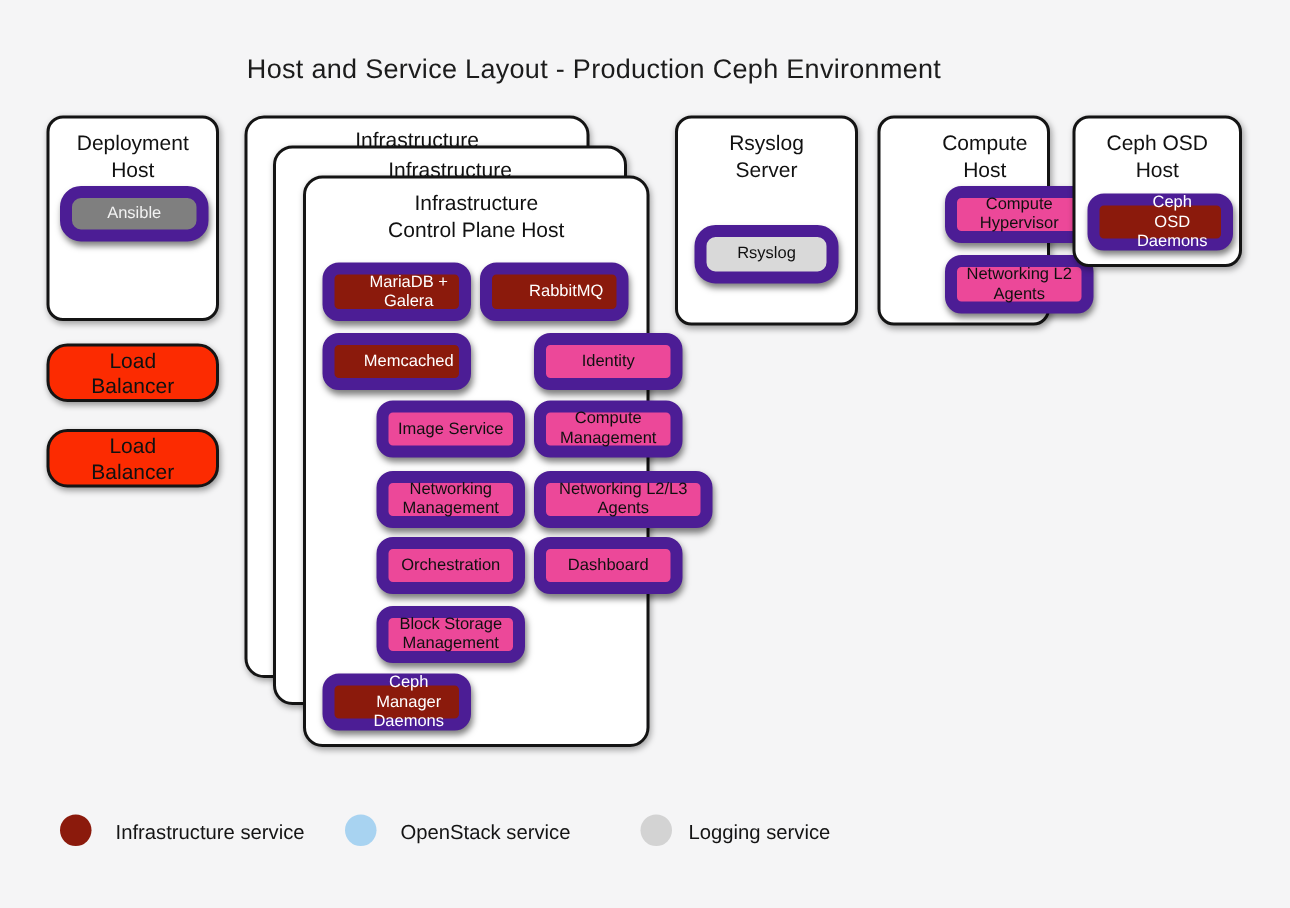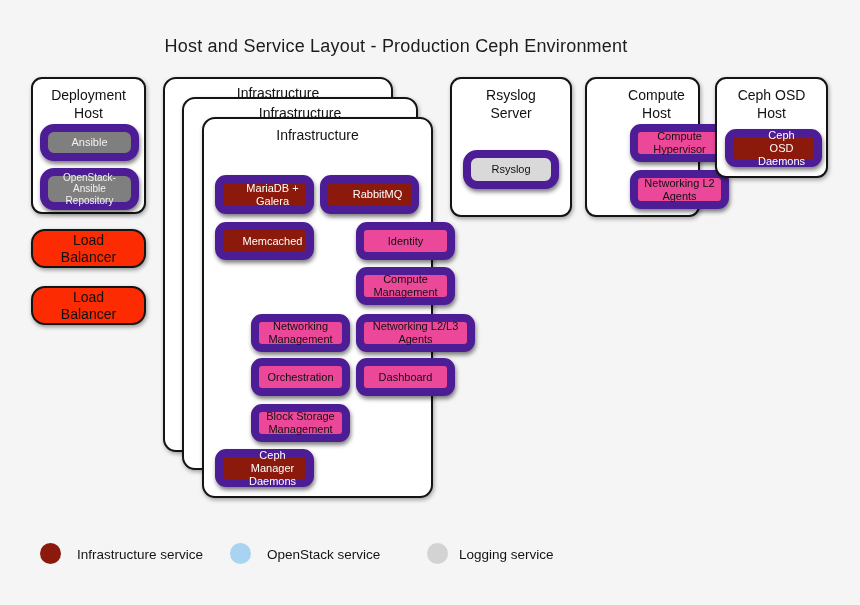--- a/index.html
+++ b/index.html
@@ -64,53 +64,54 @@
 <div class="page-title">Host and Service Layout - Production Ceph Environment</div>
 
 <div class="host" style="left:31px;top:77px;width:115px;height:137px;">
   <div class="host-title">
     <div>Deployment</div>
     <div>Host</div>
   </div>
   <div class="item deploy" style="left:7px;top:45px;width:99px;height:37px;">
     <span>Ansible</span>
   </div>
-  <div class="item deploy tiny" style="left:7px;top:89px;width:99px;height:42px;">
-    <span>OpenStack-Ansible Repository</span>
-  </div>
 </div>
 
 <div class="lb" style="left:31px;top:229px;width:115px;height:39px;">
   <span>Load Balancer</span>
 </div>
 <div class="lb" style="left:31px;top:286px;width:115px;height:39px;">
   <span>Load Balancer</span>
 </div>
 
 <div class="stack-card" style="left:163px;top:77px;width:230px;height:375px;">
   <div class="host-title" style="padding-top:5px;">Infrastructure</div>
 </div>
 <div class="stack-card" style="left:182px;top:97px;width:236px;height:373px;">
   <div class="host-title" style="padding-top:5px;">Infrastructure</div>
 </div>
 <div class="stack-card" style="left:202px;top:117px;width:231px;height:381px;">
   <div class="host-title">
     <div>Infrastructure</div>
+    <div>Control Plane Host</div>
   </div>
   <div class="item infra" style="left:11px;top:56px;width:99px;height:39px;">
     <span>MariaDB + Galera</span>
   </div>
   <div class="item infra" style="left:116px;top:56px;width:99px;height:39px;">
     <span>RabbitMQ</span>
   </div>
   <div class="item infra" style="left:11px;top:103px;width:99px;height:38px;">
     <span>Memcached</span>
   </div>
   <div class="item osvc" style="left:116px;top:103px;width:99px;height:38px;">
     <span>Identity</span>
+  </div>
+  <div class="item osvc" style="left:11px;top:148px;width:99px;height:38px;">
+    <span>Image Service</span>
   </div>
   <div class="item osvc" style="left:116px;top:148px;width:99px;height:38px;">
     <span>Compute Management</span>
   </div>
   <div class="item osvc" style="left:11px;top:195px;width:99px;height:38px;">
     <span>Networking Management</span>
   </div>
   <div class="item osvc" style="left:116px;top:195px;width:119px;height:38px;">
     <span>Networking L2/L3 Agents</span>
   </div>

